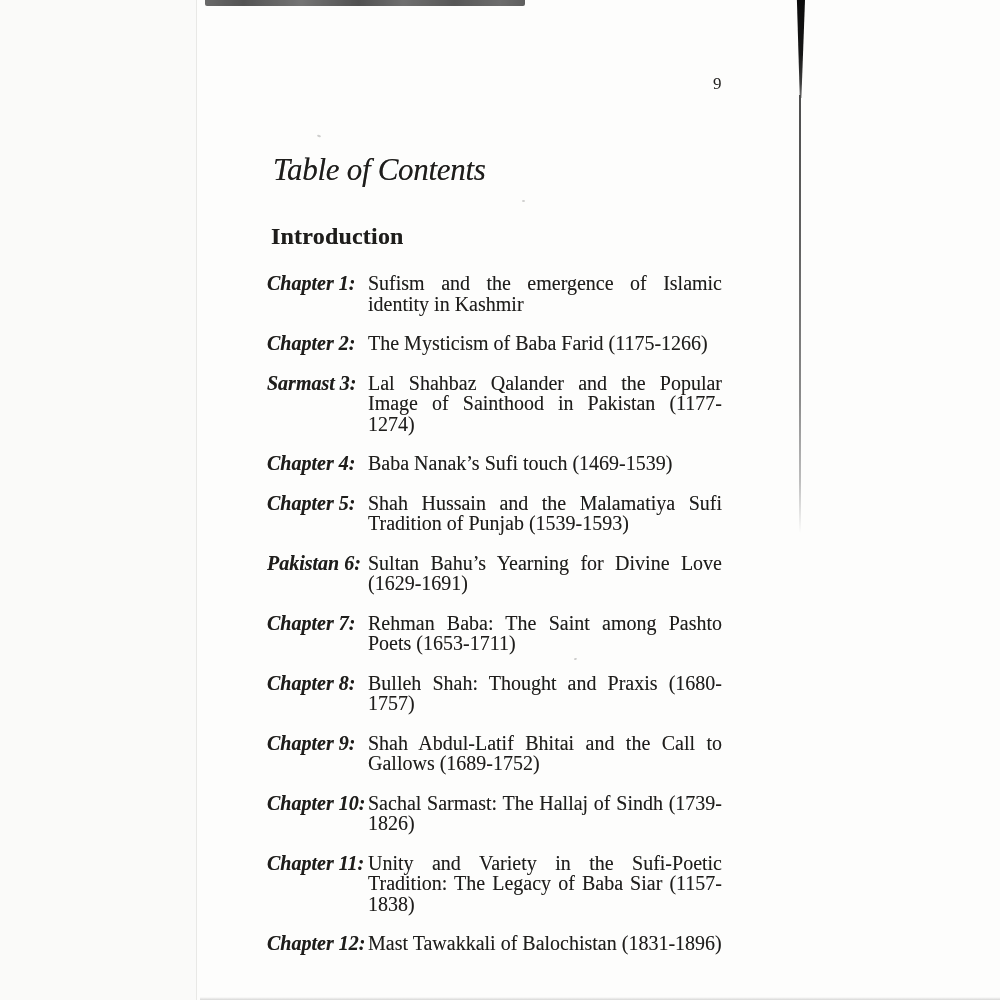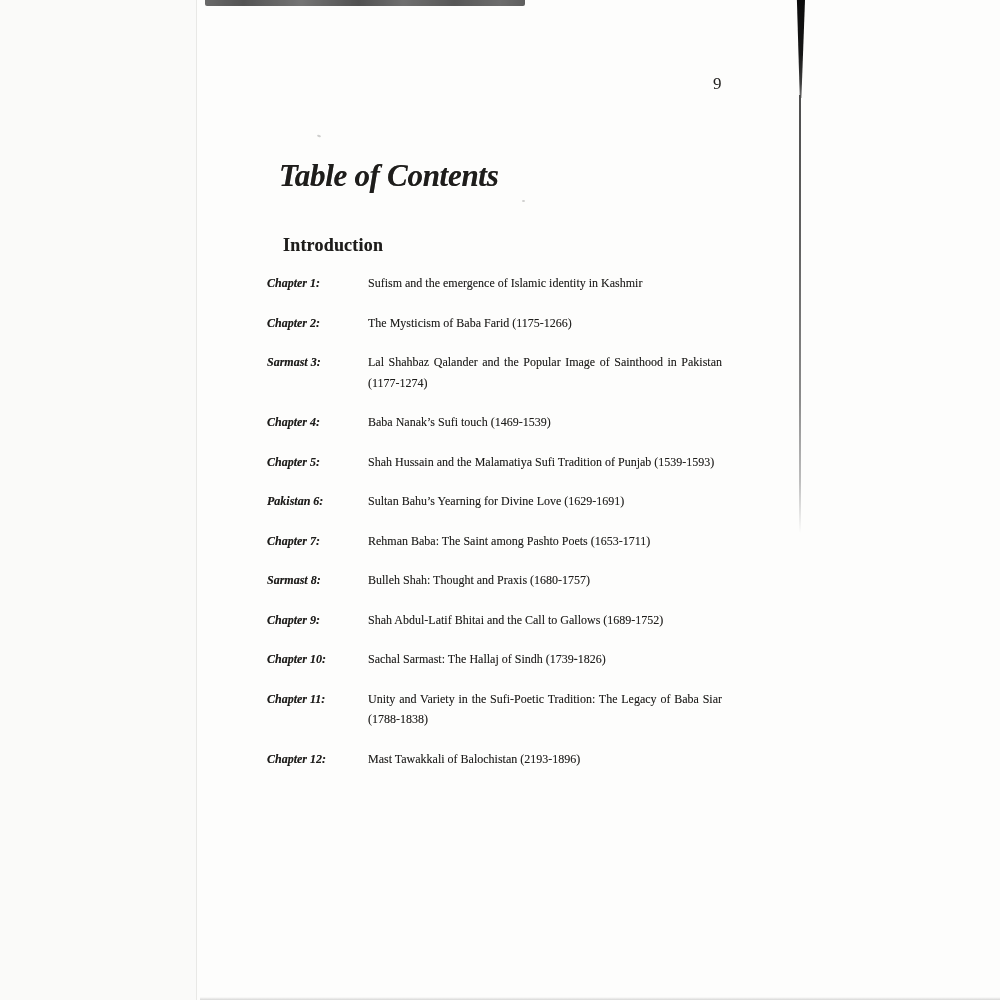--- a/index.html
+++ b/index.html
@@ -75,48 +75,48 @@
     position: absolute;
     top: 74px; left: 0;
     width: 100%;
     text-align: right;
     font-size: 17px;
     letter-spacing: 0.5px;
   }
   .title {
     position: absolute;
     top: 146px; left: 0;
-    margin: 12px;
+    margin: 6px;
     font-size: 31px;
-    font-weight: bold;
+    font-weight: normal;
     font-style: italic;
     letter-spacing: -0.3px;
     white-space: nowrap;
     text-shadow: 0 0 0.5px rgba(20,20,20,0.55);
   }
   .section-heading {
     position: absolute;
     top: 219px; left: 0;
-    margin: 16px;
-    font-size: 18px;
+    margin: 4px;
+    font-size: 24px;
     font-weight: bold;
     letter-spacing: 0.2px;
     white-space: nowrap;
     text-shadow: 0 0 0.4px rgba(20,20,20,0.5);
   }
   .toc {
     position: absolute;
     top: 273px; left: 0;
     width: 455px;
   }
   .toc-row {
     display: flex;
     align-items: flex-start;
     margin-bottom: 19px;
-    font-size: 12px;
+    font-size: 20px;
     line-height: 20.5px;
   }
   .toc-label {
     flex: 0 0 101px;
     width: 101px;
     font-weight: bold;
     font-style: italic;
     white-space: nowrap;
     text-shadow: 0 0 0.3px rgba(20,20,20,0.5);
   }
@@ -177,38 +177,38 @@
     <span class="toc-label">Pakistan 6:</span>
     <span class="toc-title">Sultan Bahu’s Yearning for Divine Love (1629-1691)</span>
   </div>
 
   <div class="toc-row">
     <span class="toc-label">Chapter 7:</span>
     <span class="toc-title">Rehman Baba: The Saint among Pashto Poets (1653-1711)</span>
   </div>
 
   <div class="toc-row">
-    <span class="toc-label">Sarmast 8:</span>
+    <span class="toc-label">Chapter 8:</span>
     <span class="toc-title">Bulleh Shah: Thought and Praxis (1680-1757)</span>
   </div>
 
   <div class="toc-row">
     <span class="toc-label">Chapter 9:</span>
     <span class="toc-title">Shah Abdul-Latif Bhitai and the Call to Gallows (1689-1752)</span>
   </div>
 
   <div class="toc-row">
     <span class="toc-label">Chapter 10:</span>
     <span class="toc-title">Sachal Sarmast: The Hallaj of Sindh (1739-1826)</span>
   </div>
 
   <div class="toc-row">
     <span class="toc-label">Chapter 11:</span>
-    <span class="toc-title">Unity and Variety in the Sufi-Poetic Tradition: The Legacy of Baba Siar (1788-1838)</span>
+    <span class="toc-title">Unity and Variety in the Sufi-Poetic Tradition: The Legacy of Baba Siar (1157-1838)</span>
   </div>
 
   <div class="toc-row">
     <span class="toc-label">Chapter 12:</span>
-    <span class="toc-title">Mast Tawakkali of Balochistan (2193-1896)</span>
+    <span class="toc-title">Mast Tawakkali of Balochistan (1831-1896)</span>
   </div>
 </div>
   </div>
 </div>
 
 </body></html>

